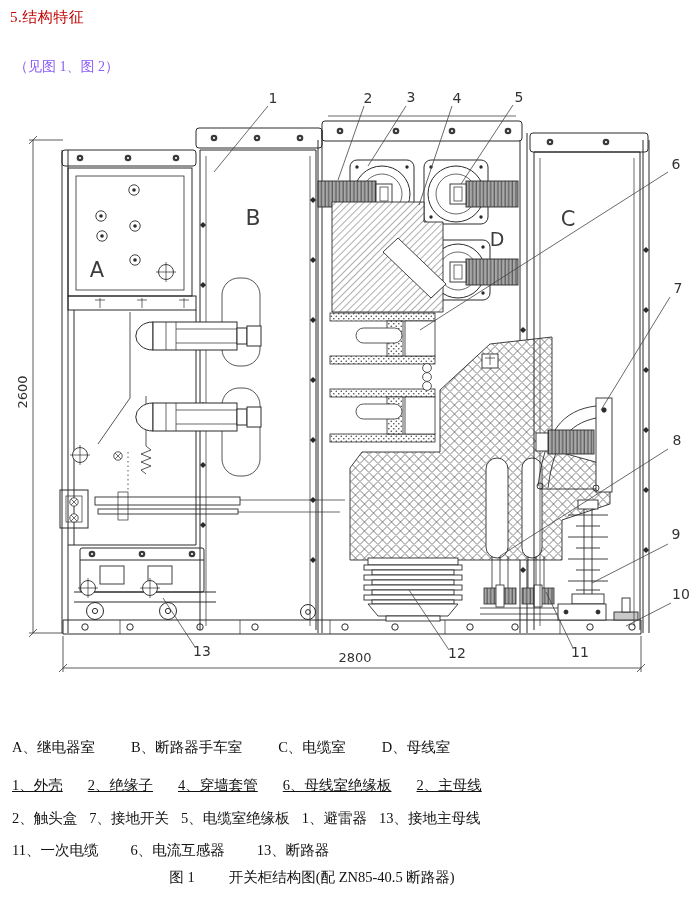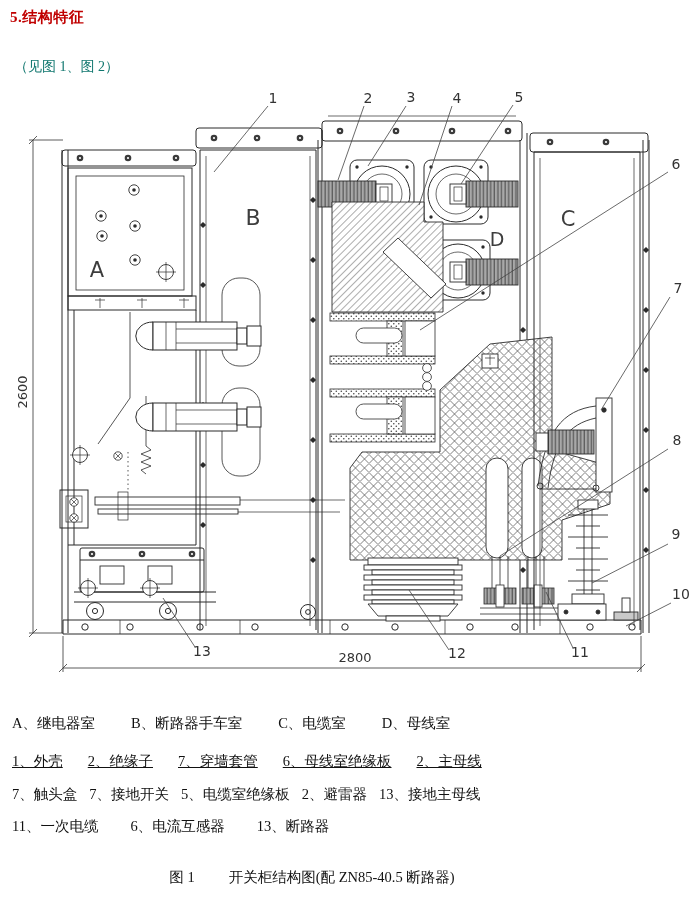--- a/index.html
+++ b/index.html
@@ -2,29 +2,29 @@
 <html><head>
 <meta charset="utf-8">
 <style>
   html,body{margin:0;padding:0;}
   body{
     width:700px;height:904px;position:relative;background:#ffffff;
     font-family:"Liberation Serif","DejaVu Serif",serif;color:#111;
     overflow:hidden;
   }
   .title{
-    position:absolute;left:10px;top:8px;font-size:15px;font-weight:bold;
+    position:absolute;left:10px;top:8px;font-size:15px;font-weight:normal;
     color:#c00000;letter-spacing:.5px;
   }
-  .subtitle{position:absolute;left:14px;top:58px;font-size:14px;color:#0f766e;}
+  .subtitle{position:absolute;left:14px;top:58px;font-size:14px;color:#8b5cf6;}
   svg.drawing{position:absolute;left:0;top:0;}
   .legend-row{
     position:absolute;left:12px;font-size:14.5px;color:#111;white-space:nowrap;
   }
-  .legend-row span{display:inline-block;}
+  .legend-row span{display:inline-block;margin-top:24px;}
   .row-rooms{top:714px;}
   .row-rooms span{margin-right:36px;}
   .row-p1{top:752px;}
   .row-p1 span{margin-right:25px;text-decoration:underline;}
   .row-p2{top:785px;}
   .row-p2 span{margin-right:12px;}
   .row-p3{top:817px;}
   .row-p3 span{margin-right:32px;font-family:Liberation Serif, serif;}
   .caption{
     position:absolute;top:868px;left:0;width:624px;text-align:center;
@@ -378,24 +378,24 @@
     <text x="580" y="657">11</text>
     <text x="457" y="658">12</text>
     <text x="202" y="656">13</text>
   </g>
 </svg>
 
 <div class="legend-row row-rooms">
   <span>A、继电器室</span><span>B、断路器手车室</span><span>C、电缆室</span><span>D、母线室</span>
 </div>
 <div class="legend-row row-p1">
-  <span>1、外壳</span><span>2、绝缘子</span><span>7、穿墙套管</span><span>6、母线室绝缘板</span><span>2、主母线</span>
+  <span>1、外壳</span><span>2、绝缘子</span><span>4、穿墙套管</span><span>6、母线室绝缘板</span><span>2、主母线</span>
 </div>
 <div class="legend-row row-p2">
-  <span>7、触头盒</span><span>7、接地开关</span><span>5、电缆室绝缘板</span><span>2、避雷器</span><span>13、接地主母线</span>
+  <span>2、触头盒</span><span>7、接地开关</span><span>5、电缆室绝缘板</span><span>1、避雷器</span><span>13、接地主母线</span>
 </div>
 <div class="legend-row row-p3">
   <span>11、一次电缆</span><span>6、电流互感器</span><span>13、断路器</span>
 </div>
 
 <div class="caption">
   <span class="fig-no">图 1</span><span>开关柜结构图(配 ZN85-40.5 断路器)</span>
 </div>
 
 </body></html>

